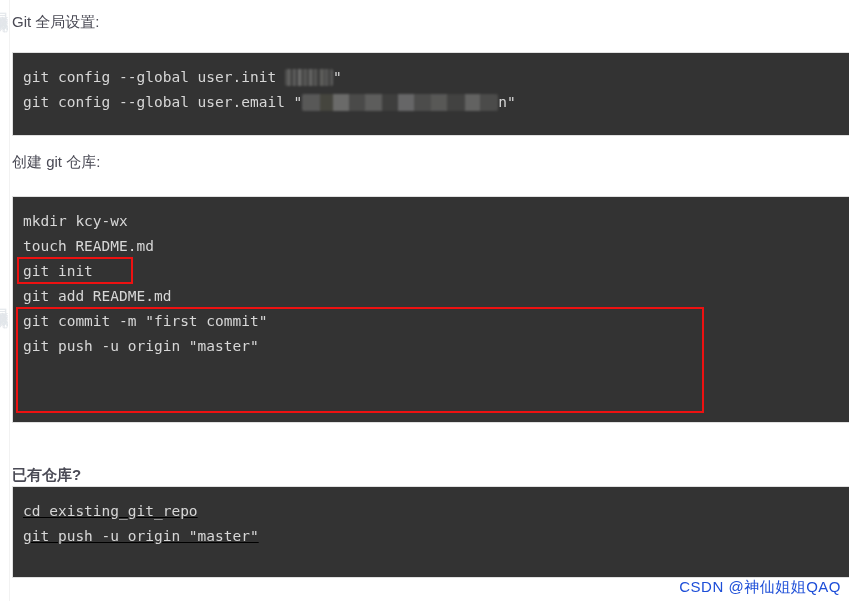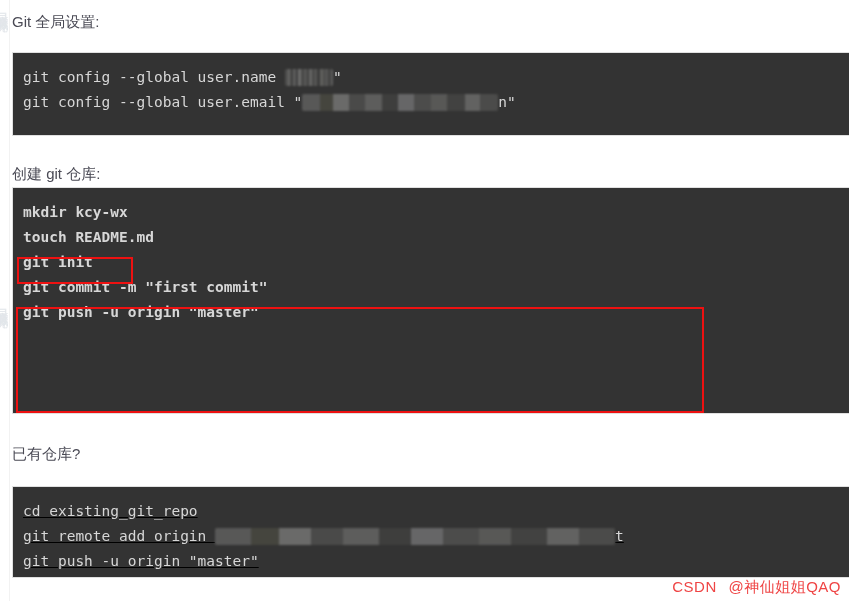--- a/index.html
+++ b/index.html
@@ -108,77 +108,77 @@
   .watermark {
     position: absolute;
     right: 8px;
     bottom: 4px;
     color: #d9d9d9;
     font-size: 15px;
     letter-spacing: 0.5px;
     white-space: nowrap;
     user-select: none;
   }
-  .watermark .wm-on-dark { color: #ef4444; margin-left: 7px; }
+  .watermark .wm-on-dark { color: #1d4ed8; }
 </style>
 </head>
 <body>
 
 <div class="page">
 
   <div class="edge-strip">
     <span class="ghost" style="top:4px;">目录 文章 收藏 评论</span>
     <span class="ghost" style="top:300px;">目录 文章 收藏 评论</span>
   </div>
 
   <div class="section-title" style="top:12px;">Git 全局设置:</div>
 
   <div class="codeblock" style="top:52px; width:838px; height:84px;">
     <div class="lines">
 
-      <div class="code-line"><span>git config --global user.name </span><span class="mosaic blurry" style="width:48px;height:17px;"></span><span>"</span></div>
+      <div class="code-line"><span>git config --global user.init </span><span class="mosaic blurry" style="width:48px;height:17px;"></span><span>"</span></div>
 
       <div class="code-line"><span>git config --global user.email "</span><span class="mosaic soft blurry" style="width:196px;height:17px;"></span><span>n"</span></div>
 
     </div>
   </div>
 
-  <div class="section-title" style="top:164px;">创建 git 仓库:</div>
+  <div class="section-title" style="top:152px;">创建 git 仓库:</div>
 
-  <div class="codeblock" style="top:187px; width:838px; height:227px;font-weight:bold;">
+  <div class="codeblock" style="top:196px; width:838px; height:227px;">
     <div class="lines">
 
       <div class="code-line"><span>mkdir kcy-wx</span></div>
 
 
       <div class="code-line"><span>touch README.md</span></div>
 
       <div class="code-line"><span>git init</span></div>
 
+      <div class="code-line"><span>git add README.md</span></div>
 
       <div class="code-line"><span>git commit -m "first commit"</span></div>
 
 
       <div class="code-line"><span>git push -u origin "master"</span></div>
 
     </div>
   </div>
 
   <div class="annot-box" style="left:17px; top:257px; width:116px; height:27px;"></div>
 
   <div class="annot-box" style="left:16px; top:307px; width:688px; height:106px;"></div>
 
-  <div class="section-title" style="top:444px;">已有仓库?</div>
+  <div class="section-title" style="top:465px;font-weight:bold;">已有仓库?</div>
 
   <div class="codeblock" style="top:486px; width:838px; height:92px;text-decoration:underline;">
     <div class="lines">
 
       <div class="code-line"><span>cd existing_git_repo</span></div>
 
-      <div class="code-line"><span>git remote add origin </span><span class="mosaic soft blurry" style="width:400px;height:17px;"></span><span>t</span></div>
 
       <div class="code-line"><span>git push -u origin "master"</span></div>
 
     </div>
   </div>
 
   <div class="watermark"><span class="wm-on-dark">CSDN </span><span class="wm-on-dark">@神仙姐姐QAQ</span></div>
 
 </div>
 

